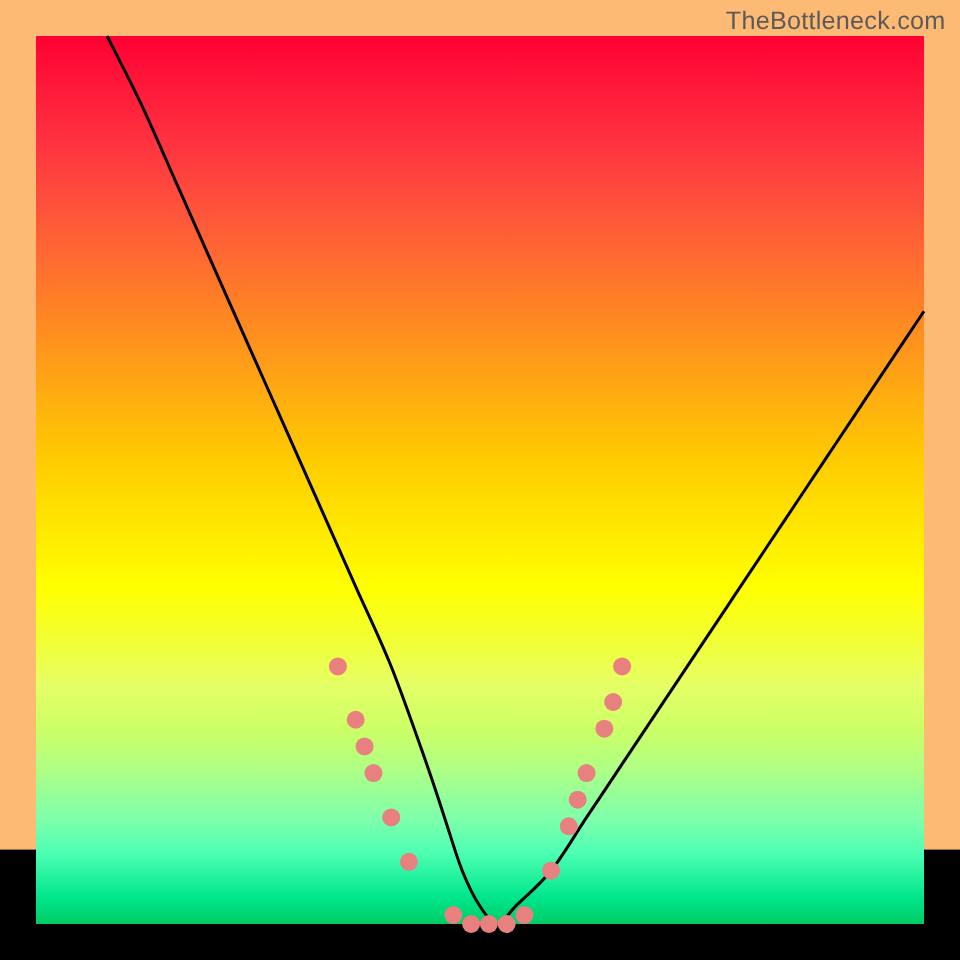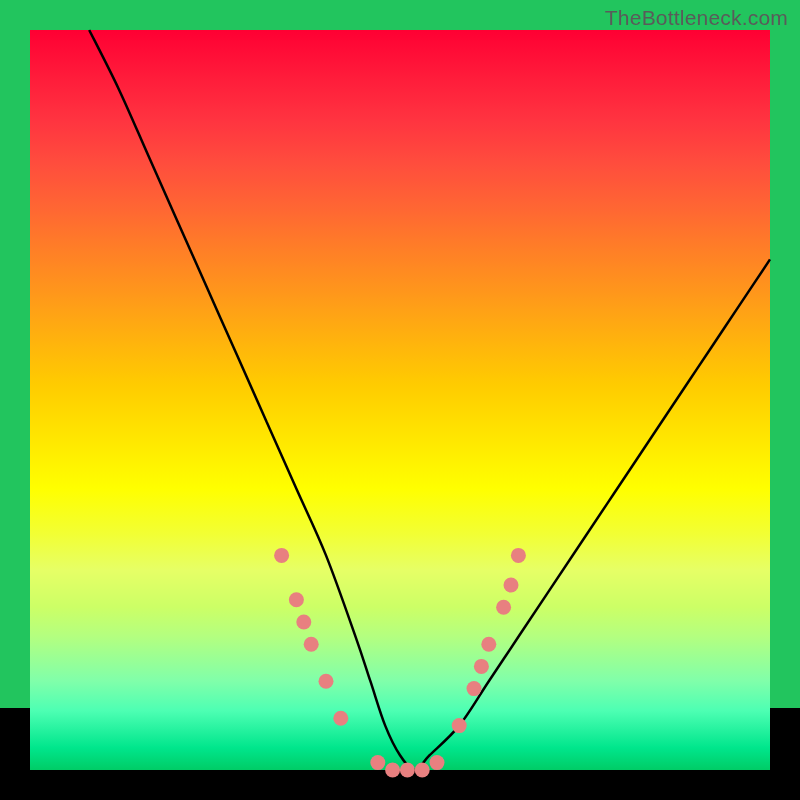--- a/index.html
+++ b/index.html
@@ -8,21 +8,21 @@
     width: 800px;
     height: 800px;
     overflow: hidden;
     background: #000;
     font-family: Arial, Helvetica, sans-serif;
   }
   .frame {
     position: relative;
     width: 800px;
     height: 708px;
-    background: #22c55e;
+    background: #fdba74;
   }
   .plot-area {
     position: absolute;
     left: 30px;
     top: 30px;
     width: 740px;
     height: 740px;
     
     background: linear-gradient(to bottom,
       #ff0033 0%,

